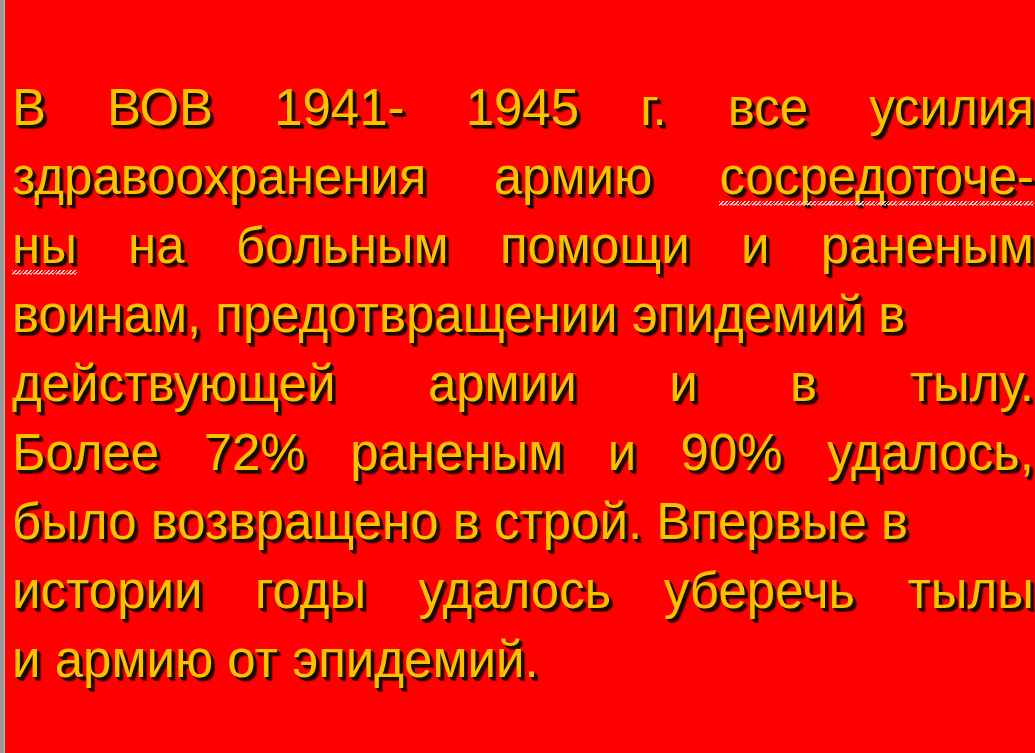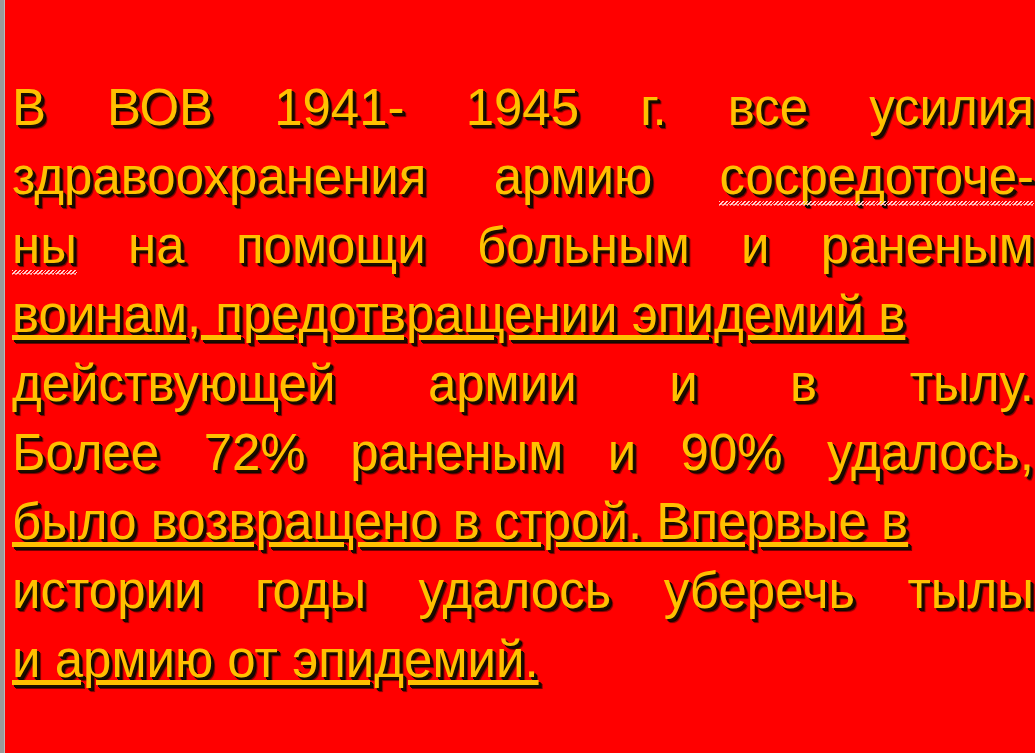--- a/index.html
+++ b/index.html
@@ -67,21 +67,20 @@
     justify-content: space-between;
     align-items: baseline;
   }
   .line.justify > .w {
     white-space: pre;
   }
 
   
   .line.flush {
     display: block;
-    text-decoration: underline;
   }
 
   
   .squiggle {
     position: relative;
     display: inline-block;
   }
   .squiggle::after {
     content: "";
     position: absolute;
@@ -138,22 +137,22 @@
 
     <div class="line justify">
       <span class="w">здравоохранения</span>
       <span class="w">армию</span>
       <span class="w squiggle">сосредоточе-</span>
     </div>
 
     <div class="line justify">
       <span class="w squiggle">ны</span>
       <span class="w">на</span>
+      <span class="w">больным</span>
       <span class="w">помощи</span>
-      <span class="w">больным</span>
       <span class="w">и</span>
       <span class="w">раненым</span>
     </div>
 
     <div class="line flush">воинам, предотвращении эпидемий в</div>
 
     <div class="line justify">
       <span class="w">действующей</span>
       <span class="w">армии</span>
       <span class="w">и</span>

